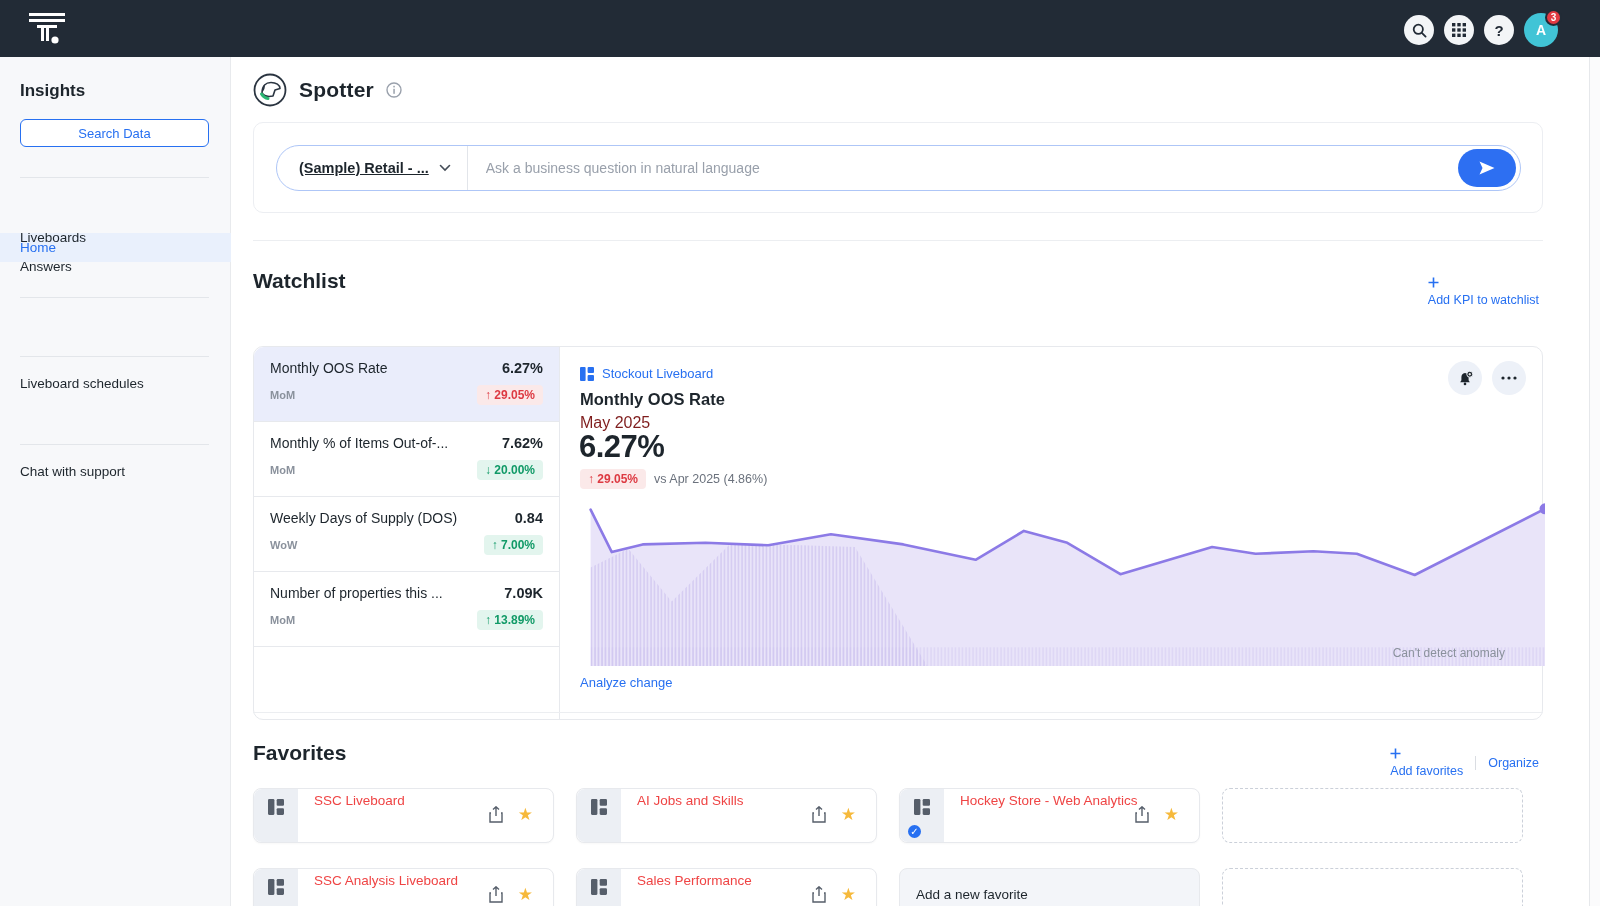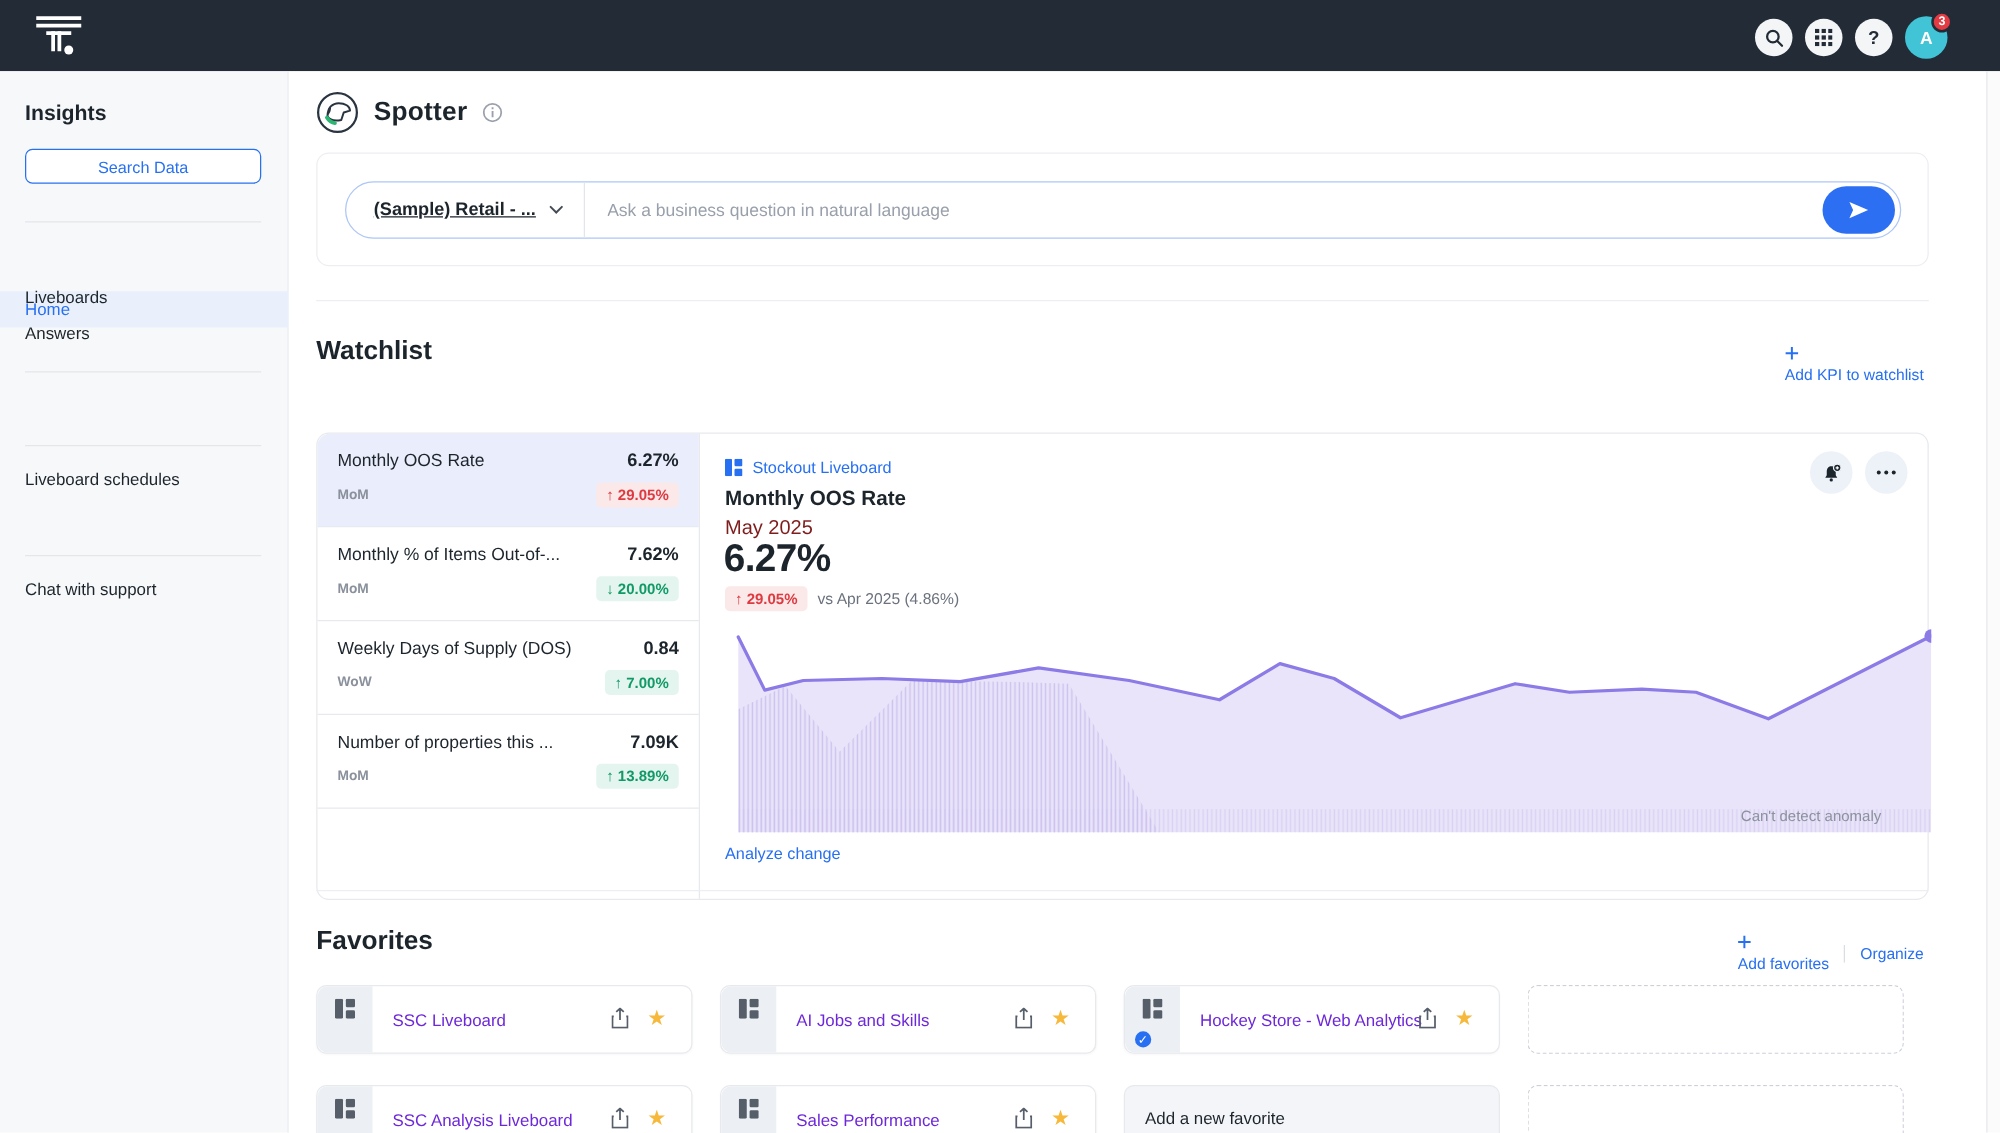--- a/index.html
+++ b/index.html
@@ -88,21 +88,21 @@
   .chart-wrap { position:absolute; left:20px; top:149px; width:965px; height:170px; }
   .chart-note { position:absolute; right:40px; bottom:6px; font-size:12px; color:#8a919c; }
   .analyze { position:absolute; left:20px; top:328px; font-size:13px; }
 
   
   .fav-card { position:absolute; width:301px; height:55px; border:1px solid #e7e9ed; border-radius:8px;
     background:#fff; box-shadow:0 1px 2px rgba(0,0,0,.03); cursor:pointer; }
   .fav-strip { position:absolute; left:0; top:0; width:44px; height:100%; background:#eceff4;
     border-radius:8px 0 0 8px; }
   .fav-lb-icon { position:absolute; left:14px; top:10px; }
-  .fav-title { position:absolute; left:60px; top:20px; font-size:13.5px; color:#6d28d9; font-weight:500;
+  .fav-title { position:absolute; left:60px; top:4px; font-size:13.5px; color:#ef4444; font-weight:500;
     white-space:nowrap; }
   .fav-share { position:absolute; right:50px; top:17px; }
   .fav-star { position:absolute; right:20px; top:15px; font-size:17px; color:#f6b93b; }
   .fav-check { position:absolute; left:6px; top:34px; width:17px; height:17px; border-radius:50%;
     background:#2770f1; border:2px solid #eceff4; color:#fff; font-size:10px; display:flex;
     align-items:center; justify-content:center; }
   .fav-empty { position:absolute; width:301px; height:55px; border:1.5px dashed #cbd0d9; border-radius:8px; }
   .fav-add { position:absolute; width:301px; height:55px; border:1px solid #e7e9ed; border-radius:8px;
     background:#f3f5f9; cursor:pointer; }
   .fav-add-label { position:absolute; left:16px; top:18px; font-size:13.5px; color:#1d252c; }

